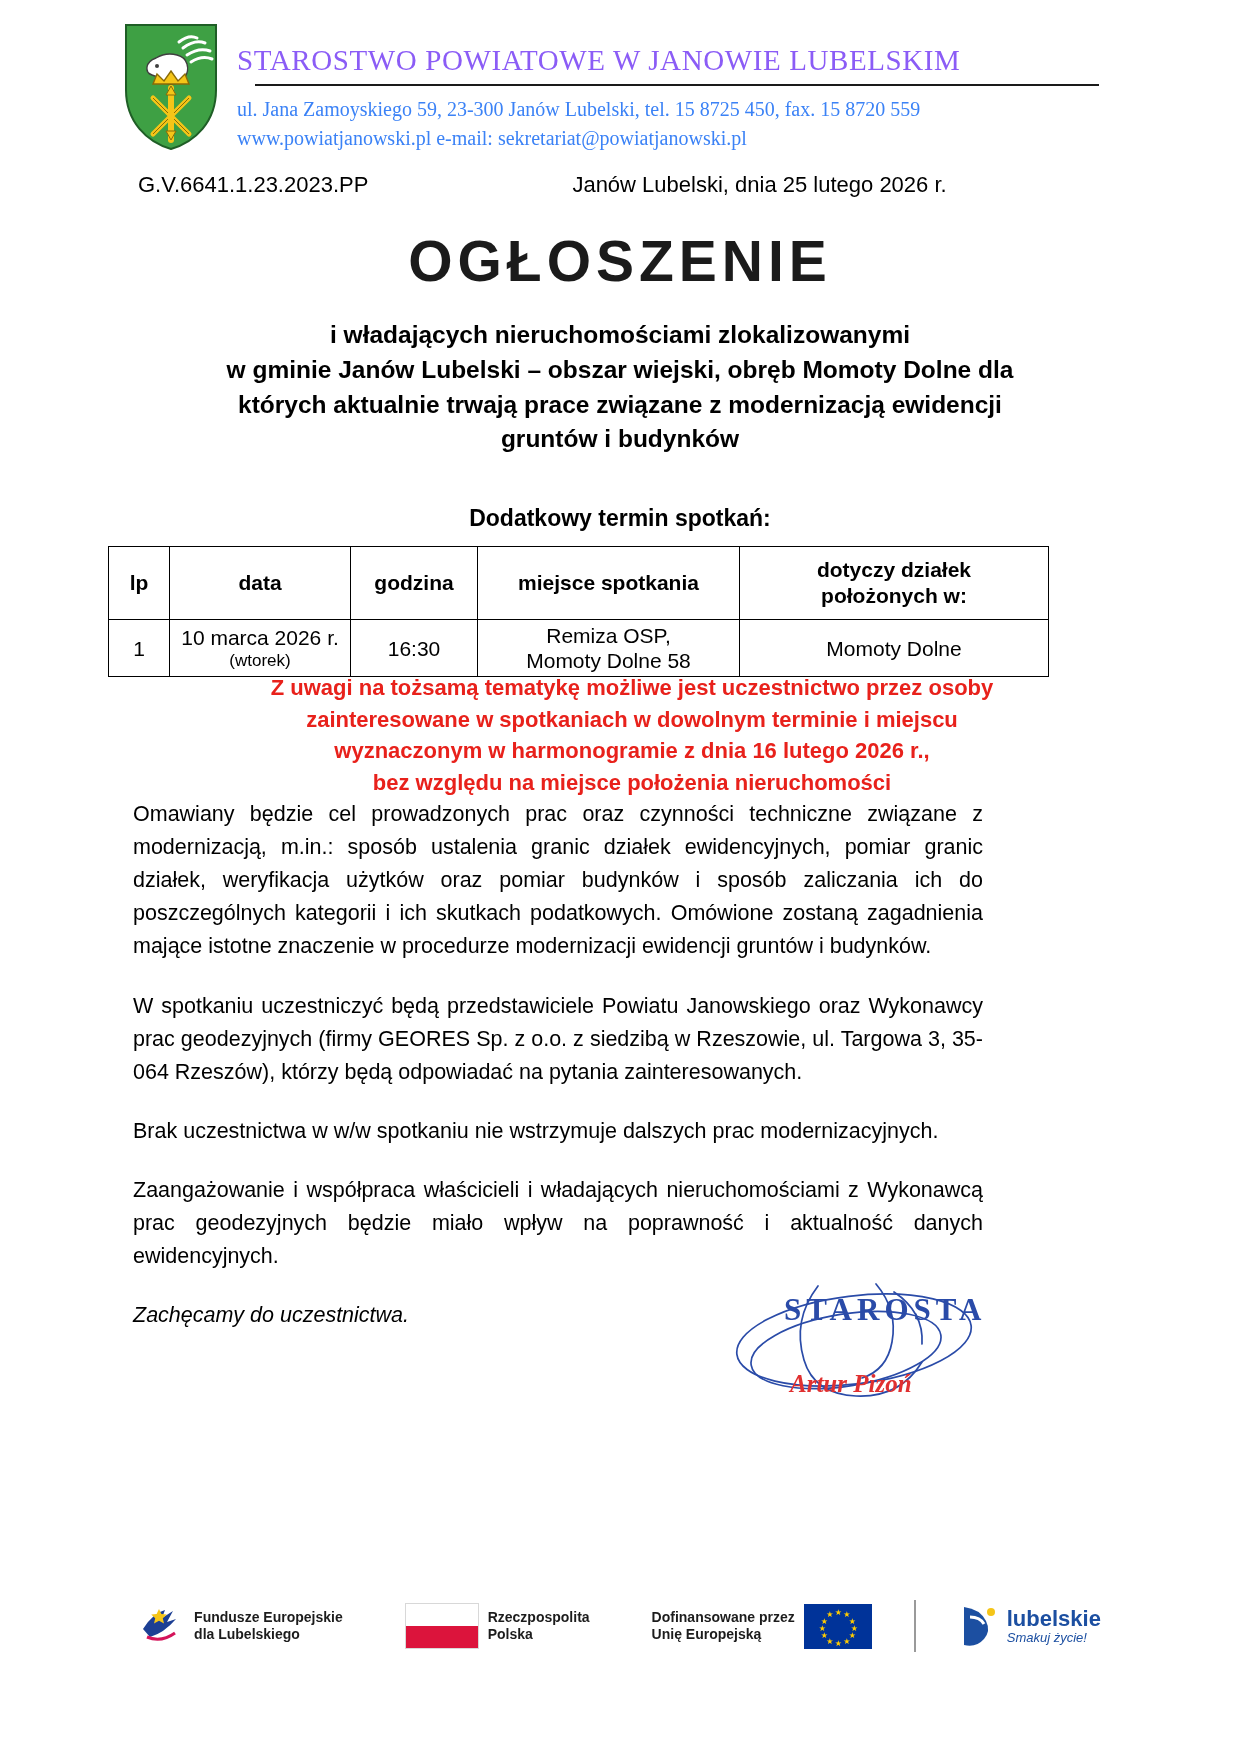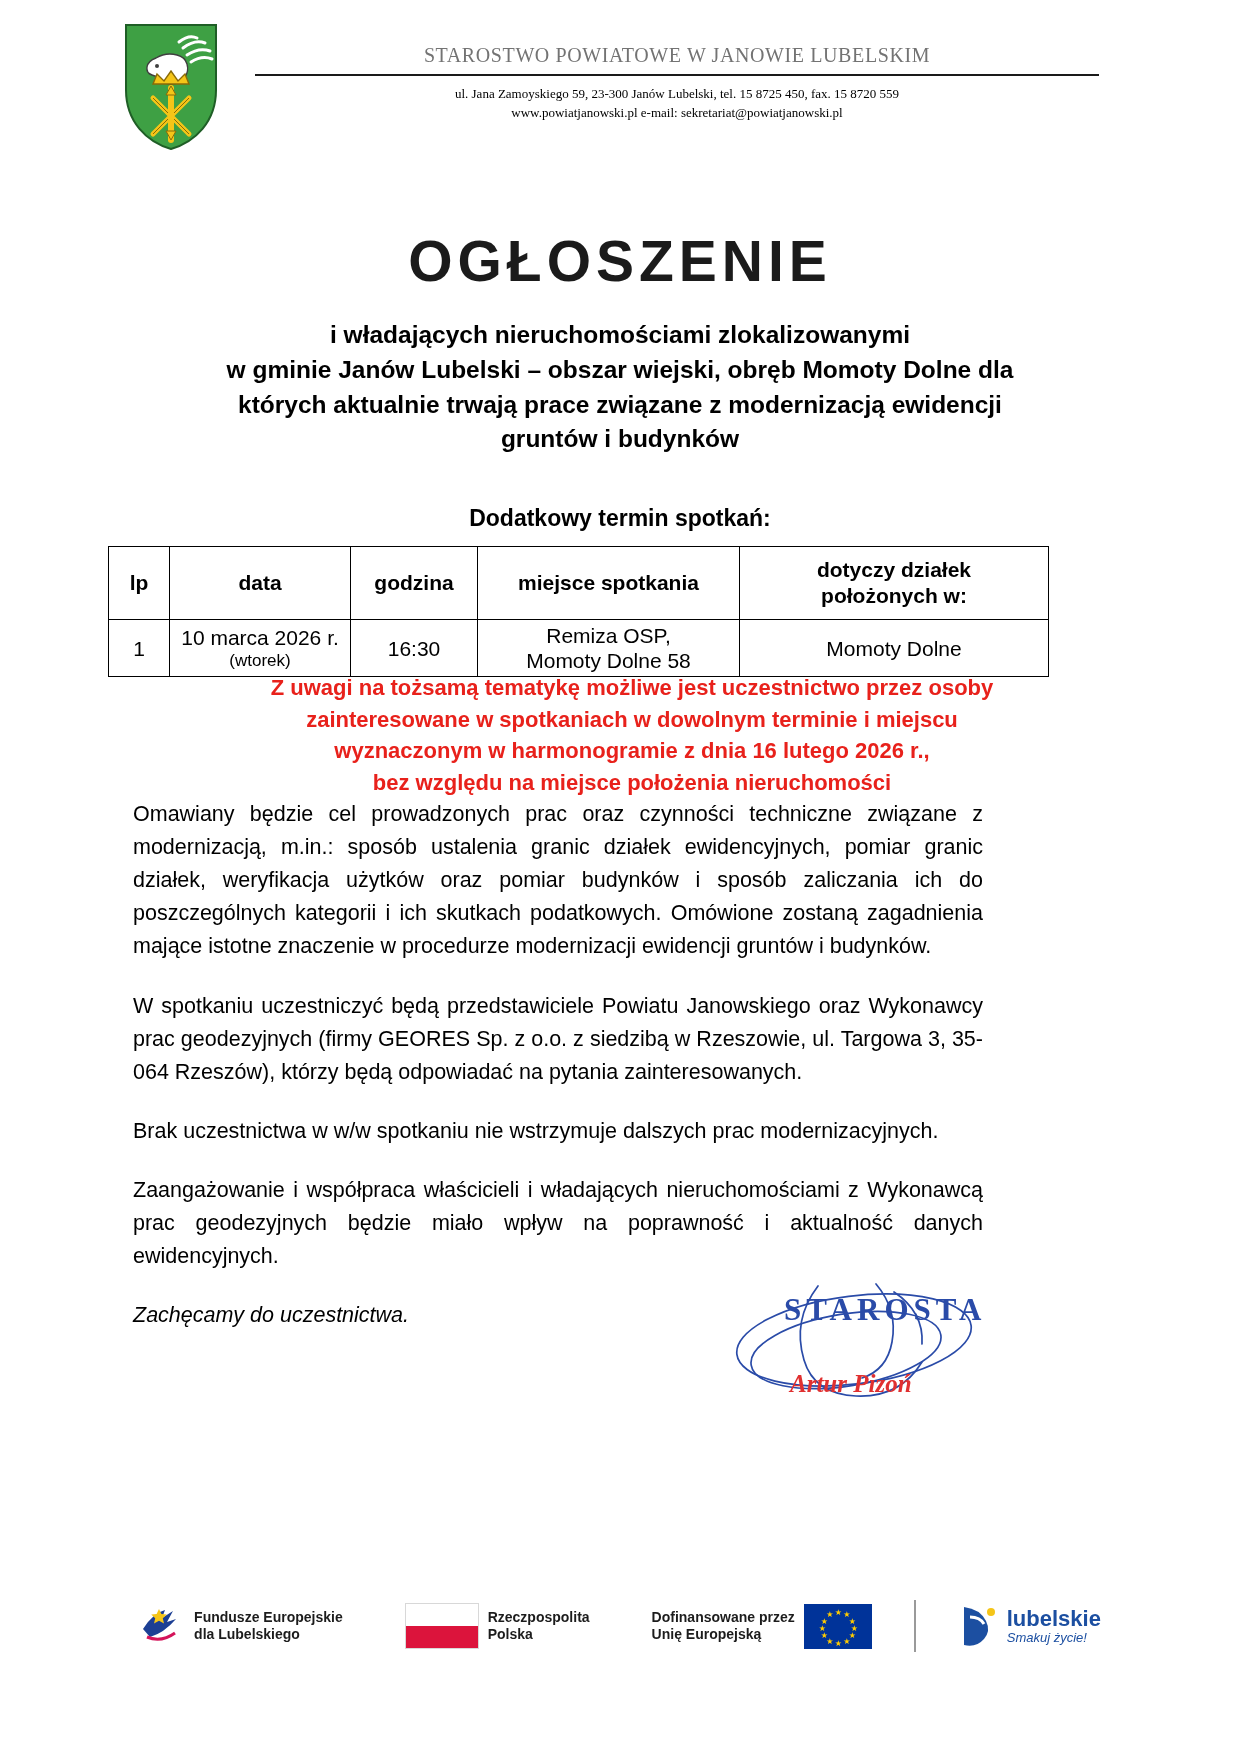--- a/index.html
+++ b/index.html
@@ -37,37 +37,36 @@
     flex: 0 0 auto;
     margin-right: 18px;
   }
   .headblock {
     width: 880px;
     flex: 0 0 auto;
     padding-top: 22px;
   }
   .office-name {
     font-family: "Liberation Serif", serif;
-    font-size: 20px;
+    font-size: 29px;
     letter-spacing: 0.6px;
-    text-align: center;
     white-space: nowrap;
-    color: #737373;
+    color: #8b5cf6;
   }
   .rule {
     height: 2px;
     background: #1a1a1a;
     margin: 7px 18px 9px 18px;
   }
   .office-contact {
     font-family: "Liberation Serif", serif;
-    font-size: 13px;
+    font-size: 20px;
     line-height: 1.45;
-    text-align: center;
-    color: #000000;
+    text-align: left;
+    color: #3b82f6;
   }
 
   
   .refline {
     position: absolute;
     left: 0;
     top: 172px;
     width: 1240px;
     display: flex;
     flex-direction: row;
@@ -288,20 +287,24 @@
       </svg>
     </div>
     <div class="headblock">
       <div class="office-name">STAROSTWO POWIATOWE W JANOWIE LUBELSKIM</div>
       <div class="rule"></div>
       <div class="office-contact">ul. Jana Zamoyskiego 59, 23-300 Janów Lubelski, tel. 15 8725 450, fax. 15 8720 559</div>
       <div class="office-contact">www.powiatjanowski.pl e-mail: sekretariat@powiatjanowski.pl</div>
     </div>
   </div>
 
+  <div class="refline">
+    <div class="ref-sign">G.V.6641.1.23.2023.PP</div>
+    <div class="ref-place">Janów Lubelski, dnia 25 lutego 2026 r.</div>
+  </div>
 
   <div class="doc-title">OGŁOSZENIE</div>
 
   <div class="lead">
     <div>i władających nieruchomościami zlokalizowanymi</div>
     <div>w gminie Janów Lubelski – obszar wiejski, obręb Momoty Dolne dla</div>
     <div>których aktualnie trwają prace związane z modernizacją ewidencji</div>
     <div>gruntów i budynków</div>
   </div>
 

